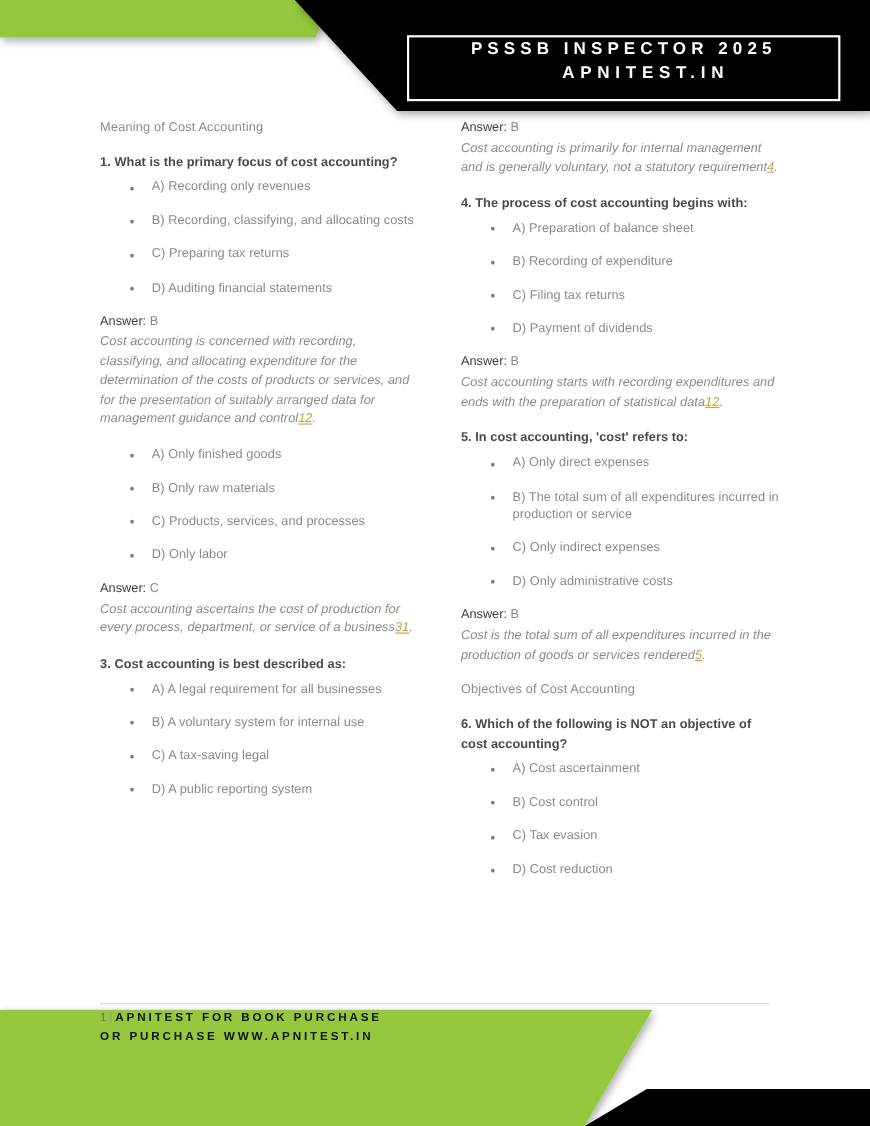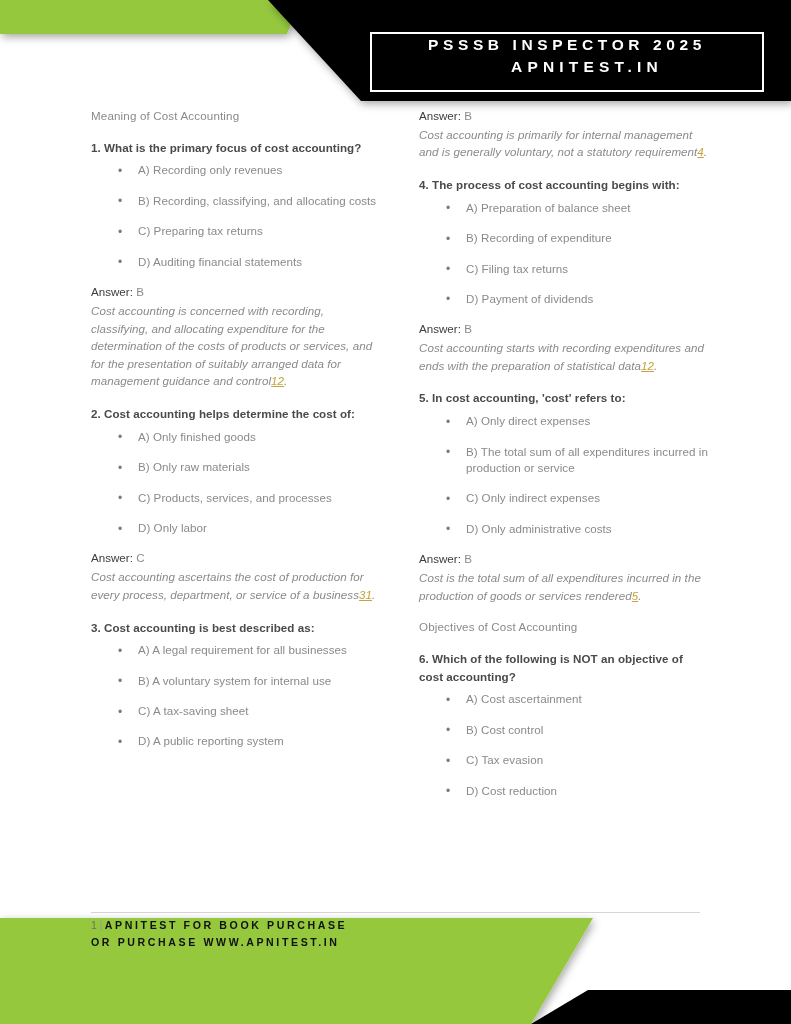--- a/index.html
+++ b/index.html
@@ -193,38 +193,37 @@
       <li><span class="bullet">•</span><span>B) Recording, classifying, and allocating costs</span></li>
       <li><span class="bullet">•</span><span>C) Preparing tax returns</span></li>
       <li><span class="bullet">•</span><span>D) Auditing financial statements</span></li>
     </ul>
     <p class="ans">
       <span class="lbl">Answer:</span>
       <span>B</span>
     </p>
     <p class="expl"><span>Cost accounting is concerned with recording, classifying, and allocating expenditure for the determination of the costs of products or services, and for the presentation of suitably arranged data for management guidance and control</span><span class="cite">12</span><span>.</span></p>
 
-    <p class="q">2. Cost accounting helps determine the cost of:</p>
     <ul class="opts">
       <li><span class="bullet">•</span><span>A) Only finished goods</span></li>
       <li><span class="bullet">•</span><span>B) Only raw materials</span></li>
       <li><span class="bullet">•</span><span>C) Products, services, and processes</span></li>
       <li><span class="bullet">•</span><span>D) Only labor</span></li>
     </ul>
     <p class="ans">
       <span class="lbl">Answer:</span>
       <span>C</span>
     </p>
     <p class="expl"><span>Cost accounting ascertains the cost of production for every process, department, or service of a business</span><span class="cite">31</span><span>.</span></p>
 
     <p class="q">3. Cost accounting is best described as:</p>
     <ul class="opts">
       <li><span class="bullet">•</span><span>A) A legal requirement for all businesses</span></li>
       <li><span class="bullet">•</span><span>B) A voluntary system for internal use</span></li>
-      <li><span class="bullet">•</span><span>C) A tax-saving sheet</span></li>
+      <li><span class="bullet">•</span><span>C) A tax-saving legal</span></li>
       <li><span class="bullet">•</span><span>D) A public reporting system</span></li>
     </ul>
   </div>
 
   <div class="col col-right">
 
     <p class="ans">
       <span class="lbl">Answer:</span>
       <span>B</span>
     </p>

